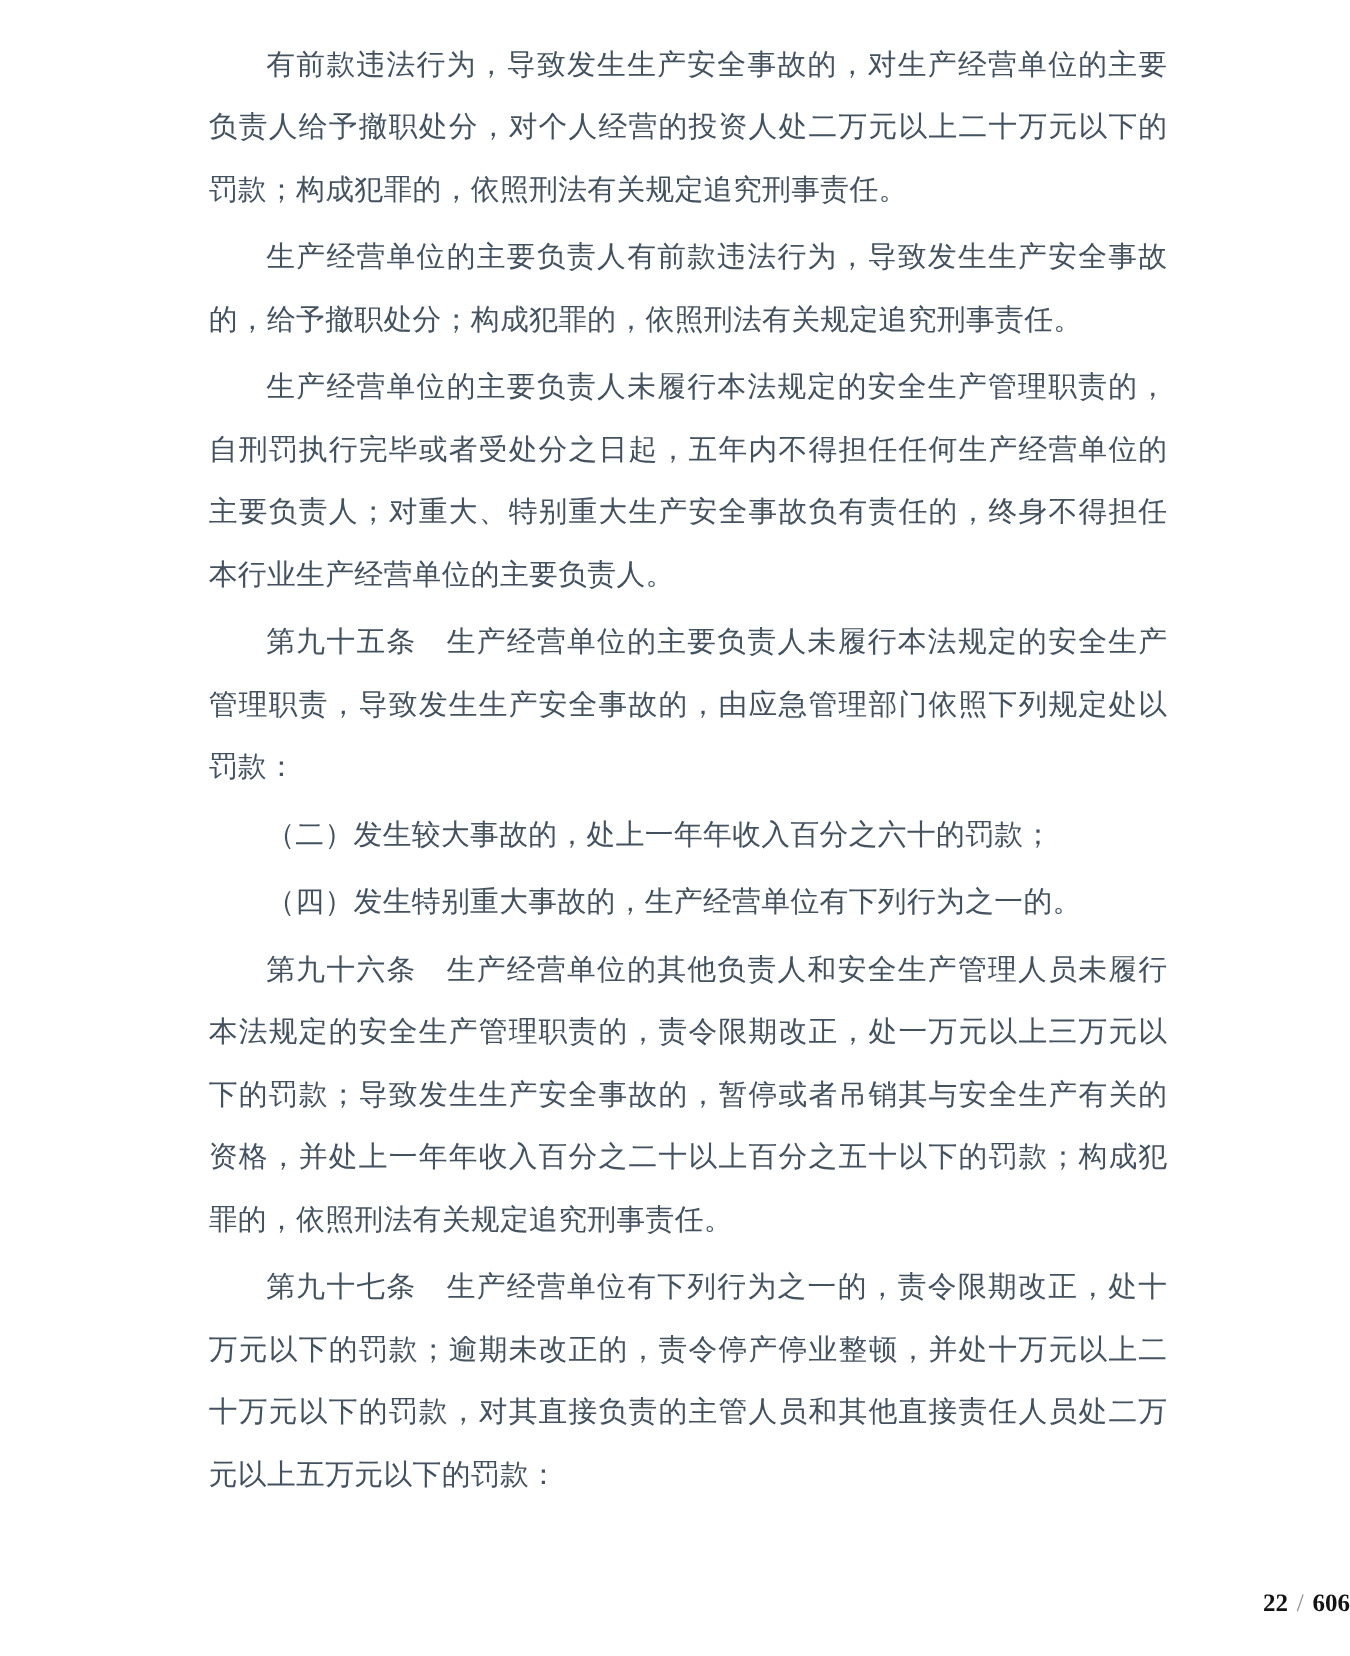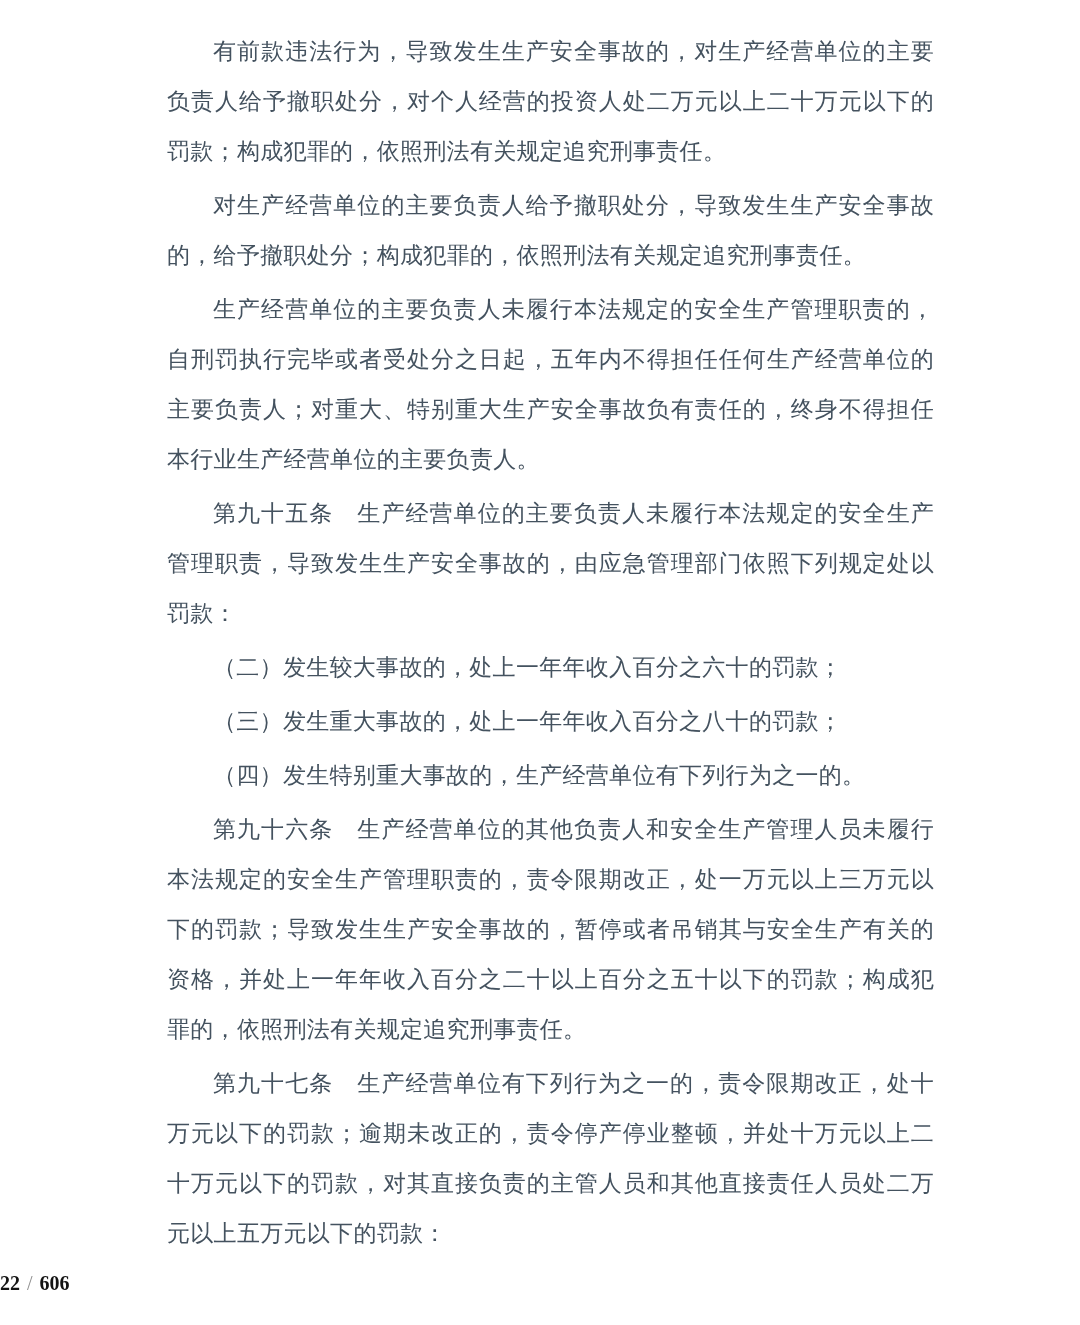--- a/index.html
+++ b/index.html
@@ -25,21 +25,21 @@
     text-align: justify;
     text-justify: inter-ideograph;
     text-indent: 2em;
     letter-spacing: 0.3px;
   }
   .page-footer {
     position: absolute;
     left: 0;
     right: 0;
     top: 1268px;
-    text-align: left;
+    text-align: right;
     font-family: "Liberation Serif", "DejaVu Serif", serif;
     font-size: 20px;
     line-height: 30px;
     color: #131313;
   }
   .page-footer .num {
     font-weight: bold;
     color: #131313;
   }
   .page-footer .sep {
@@ -47,25 +47,24 @@
     color: #8e8e8e;
     padding: 0 7px;
   }
 </style>
 </head>
 <body>
 
 <div class="doc-page">
   <div class="doc-body">
     <p class="para">有前款违法行为，导致发生生产安全事故的，对生产经营单位的主要负责人给予撤职处分，对个人经营的投资人处二万元以上二十万元以下的罚款；构成犯罪的，依照刑法有关规定追究刑事责任。</p>
-    <p class="para">对生产经营单位的主要负责人给予撤职处分，导致发生生产安全事故的，给予撤职处分；构成犯罪的，依照刑法有关规定追究刑事责任。</p>
+    <p class="para">生产经营单位的主要负责人有前款违法行为，导致发生生产安全事故的，给予撤职处分；构成犯罪的，依照刑法有关规定追究刑事责任。</p>
     <p class="para">生产经营单位的主要负责人未履行本法规定的安全生产管理职责的，自刑罚执行完毕或者受处分之日起，五年内不得担任任何生产经营单位的主要负责人；对重大、特别重大生产安全事故负有责任的，终身不得担任本行业生产经营单位的主要负责人。</p>
     <p class="para">第九十五条　生产经营单位的主要负责人未履行本法规定的安全生产管理职责，导致发生生产安全事故的，由应急管理部门依照下列规定处以罚款：</p>
     <p class="para">（二）发生较大事故的，处上一年年收入百分之六十的罚款；</p>
-    <p class="para">（三）发生重大事故的，处上一年年收入百分之八十的罚款；</p>
     <p class="para">（四）发生特别重大事故的，生产经营单位有下列行为之一的。</p>
     <p class="para">第九十六条　生产经营单位的其他负责人和安全生产管理人员未履行本法规定的安全生产管理职责的，责令限期改正，处一万元以上三万元以下的罚款；导致发生生产安全事故的，暂停或者吊销其与安全生产有关的资格，并处上一年年收入百分之二十以上百分之五十以下的罚款；构成犯罪的，依照刑法有关规定追究刑事责任。</p>
     <p class="para">第九十七条　生产经营单位有下列行为之一的，责令限期改正，处十万元以下的罚款；逾期未改正的，责令停产停业整顿，并处十万元以上二十万元以下的罚款，对其直接负责的主管人员和其他直接责任人员处二万元以上五万元以下的罚款：</p>
   </div>
 
   <div class="page-footer">
     <span class="num">22</span><span class="sep">/</span><span class="num">606</span>
   </div>
 </div>
 

